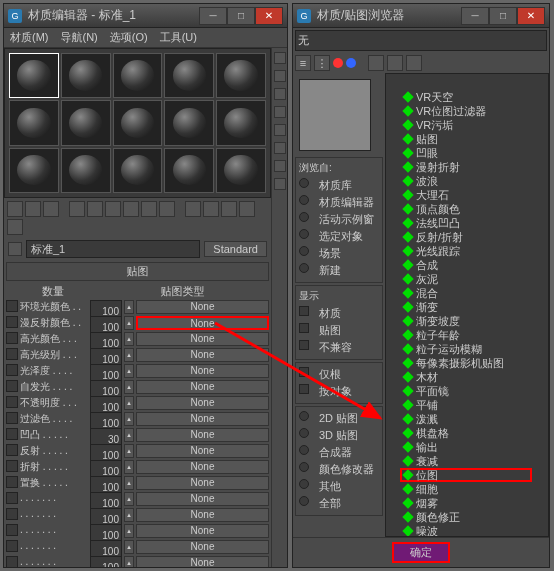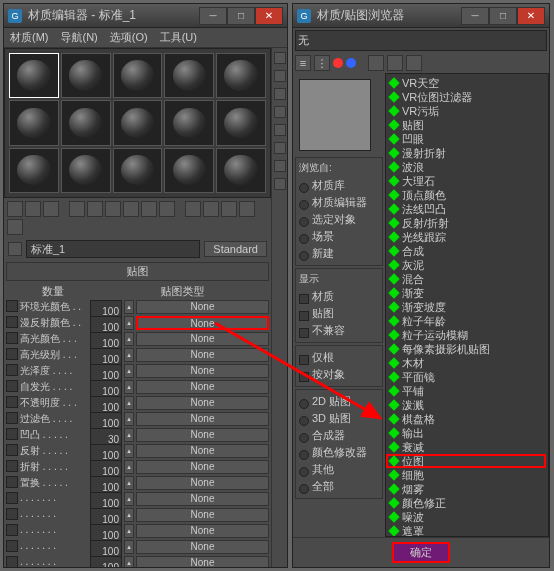--- a/index.html
+++ b/index.html
@@ -42,24 +42,24 @@
 .mrow .spb{width:10px;height:14px;background:#555;border:1px solid #333;font-size:7px;display:flex;align-items:center;justify-content:center}
 .mrow .none{flex:1;background:#555;border:1px solid #333;text-align:center;font-size:10px;cursor:pointer;height:14px;line-height:12px}
 .mrow.hl .none{border:2px solid red}
 .preview{width:72px;height:72px;background:#888;border:1px solid #222;margin:4px}
 .hdr2{background:#3a3a3a;border:1px solid #222;padding:2px;margin:2px}
 .toolrow2{display:flex;gap:3px;padding:2px;align-items:center;flex-wrap:wrap}
 .dot{width:10px;height:10px;border-radius:50%}
 .left2{width:92px;display:flex;flex-direction:column;padding:2px;gap:2px}
 .grp{border:1px solid #333;padding:3px}
 .grp .gh{font-size:10px;margin-bottom:2px}
-.opt{display:flex;align-items:flex-end;gap:3px;padding:1px 0;font-size:10px}
+.opt{display:flex;align-items:flex-start;gap:10px;padding:1px 0;font-size:10px}
 .opt .r{width:10px;height:10px;border-radius:50%;background:#3a3a3a;border:1px solid #222}
 .opt .c{width:10px;height:10px;background:#3a3a3a;border:1px solid #222}
-.tree{flex:1;overflow:auto;border:1px solid #222;background:#3a3a3a;padding:2px}
+.tree{flex:1;overflow:auto;border:1px solid #222;background:#3a3a3a;padding:16px}
 .titem{display:flex;align-items:center;gap:4px;padding:0 2px;height:14px;font-size:10px;cursor:pointer}
 .titem .diamond{width:8px;height:8px;background:#0d0;transform:rotate(45deg)}
 .titem.bm{border:2px solid red;margin-left:-2px}
 .bottombar{padding:4px;display:flex;justify-content:center;gap:8px;border-top:1px solid #333}
 .okbtn{background:#701a75;border:2px solid red;padding:1px 16px;cursor:pointer}
 .arrow{position:absolute;left:210px;top:318px;width:180px;height:110px;pointer-events:none;z-index:50}
 .arrow svg{width:100%;height:100%}
 </style>
 </head>
 <body>
@@ -294,20 +294,24 @@
             <div class="opt">
               <div class="r"></div>
               <span>材质库</span>
             </div>
             <div class="opt">
               <div class="r"></div>
               <span>材质编辑器</span>
             </div>
             <div class="opt">
               <div class="r"></div>
+              <span>活动示例窗</span>
+            </div>
+            <div class="opt">
+              <div class="r"></div>
               <span>选定对象</span>
             </div>
             <div class="opt">
               <div class="r"></div>
               <span>场景</span>
             </div>
             <div class="opt">
               <div class="r"></div>
               <span>新建</span>
             </div>

